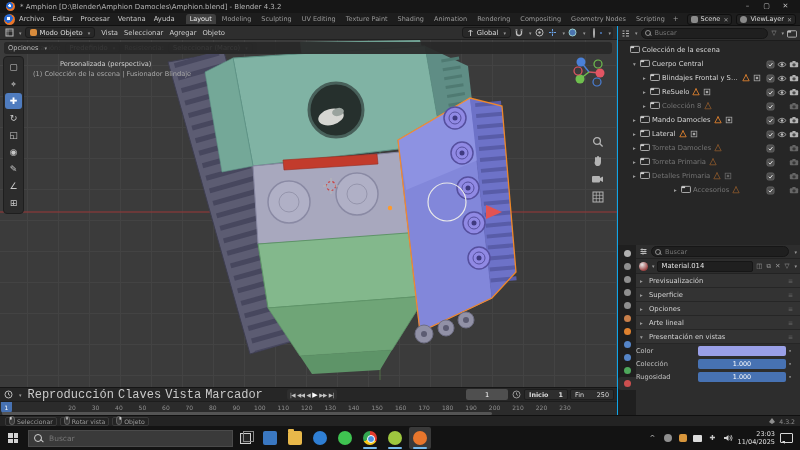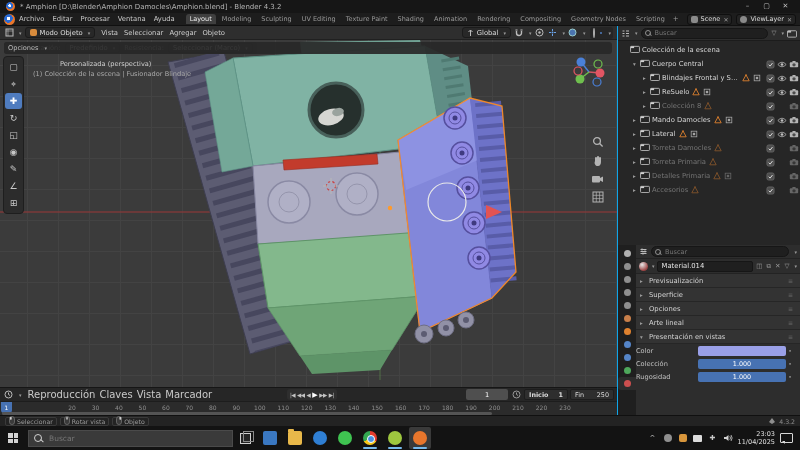--- a/index.html
+++ b/index.html
@@ -94,21 +94,21 @@
   .fieldrow{height:13px;display:flex;align-items:center;padding:0 6px 0 0;background:#2d2d2d;}
   .flabel{width:62px;text-align:left;color:#c0c0c0;font-size:6.6px;padding-right:5px;flex:0 0 auto;}
   .fctrl{flex:1;height:10px;border-radius:2px;position:relative;}
   .swatch{background:#9aa0e8;}
   .slider{background:#4772b3;color:#fff;font-size:6.4px;display:flex;align-items:center;justify-content:center;}
   .fdot{width:8px;text-align:center;color:#9a9a9a;font-size:6px;flex:0 0 auto;}
 
   
   .timeline{left:0;top:387px;width:617px;height:28px;background:#262626;border-top:1px solid #161616;}
   .tl-header{height:13px;display:flex;align-items:center;gap:4px;padding:0 4px;position:relative;}
-  .tlmenu{color:#c9c9c9;font-size:10px;padding:0 2px;white-space:nowrap;}
+  .tlmenu{color:#c9c9c9;font-size:12px;padding:0 2px;white-space:nowrap;font-family:Liberation Mono, monospace;}
   .pbcluster{position:absolute;left:287px;top:1px;display:flex;gap:2px;align-items:center;background:#2e2e2e;border-radius:3px;padding:0 3px;height:11px;}
   .pbtn{color:#c2c2c2;font-size:5.5px;letter-spacing:-.5px;}
   .pbtn.play{color:#fff;font-size:7px;}
   .framebox{position:absolute;left:466px;top:1px;width:42px;height:11px;background:#4f4f4f;border-radius:2px;color:#fff;font-size:6.6px;display:flex;align-items:center;justify-content:center;}
   .clockico{position:absolute;left:512px;top:2px;}
   .rangebox{position:absolute;top:1px;height:11px;background:#2e2e2e;border:1px solid #1d1d1d;border-radius:2px;color:#ddd;font-size:6.4px;display:flex;align-items:center;justify-content:space-between;padding:0 4px;}
   .tl-ruler{position:relative;height:15px;background:#2b2b2b;border-top:1px solid #1d1d1d;}
   .tick{position:absolute;top:2px;font-size:6px;color:#8f8f8f;transform:translateX(-50%);}
   .playhead{position:absolute;left:1px;top:0;width:11px;height:11px;background:#4772b3;border-radius:0 0 3px 3px;color:#fff;font-size:6px;display:flex;align-items:center;justify-content:center;}
   .tlscroll{position:absolute;left:2px;bottom:1px;width:490px;height:3px;background:#545454;border-radius:2px;}
@@ -735,21 +735,21 @@
           </span>
           <span class="tgl"></span>
           <span class="tgl cam">
             <svg width="10" height="8" viewBox="0 0 12 9">
               <rect x="1" y="2.5" width="10" height="6" rx="1" fill="#b5b5b5"></rect>
               <circle cx="6" cy="5.5" r="2" fill="#4a4a4a"></circle>
               <rect x="4" y="1" width="4" height="2" rx=".5" fill="#b5b5b5"></rect>
             </svg>
           </span>
         </div>
-        <div class="orow dim" style="padding-left: 13px;">
+        <div class="orow dim" style="padding-left: 13px; margin-left: 41px;">
           <span class="arrow">▸</span>
           <span><svg width="10" height="8" viewBox="0 0 11 9">
               <rect x=".5" y="1.5" width="10" height="7" rx="1" stroke="#cfcfcf" fill="none" stroke-width=".9"></rect>
               <rect x=".5" y="1.5" width="4" height="2" fill="#cfcfcf"></rect>
             </svg></span>
           <span class="lbl">Accesorios</span>
           <span class="badge">
             <svg width="8" height="8" viewBox="0 0 10 10">
               <path d="M5 1.2 L9 8.5 L1 8.5 Z" fill="none" stroke="#e0822f" stroke-width="1.1"></path>
               <circle cx="5" cy="1.2" r="1" fill="#e0822f"></circle>

